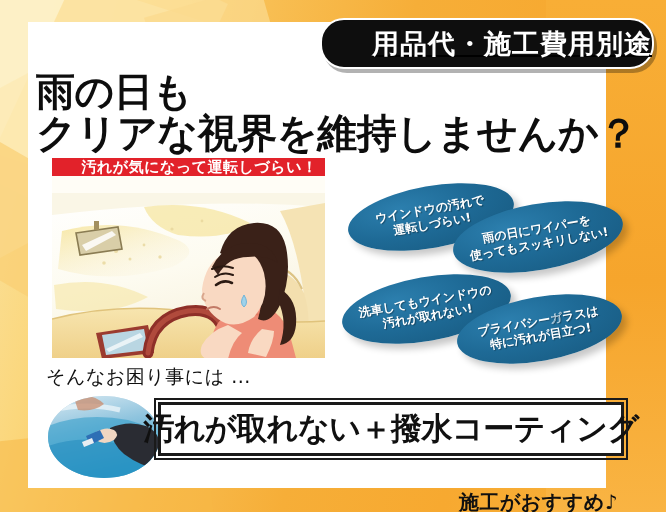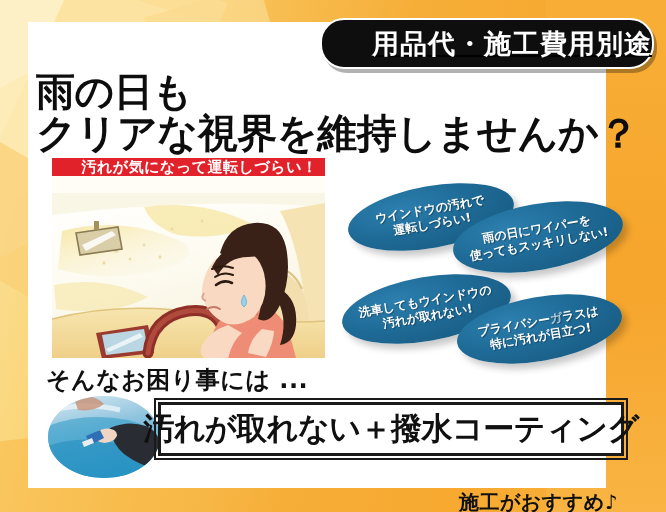--- a/index.html
+++ b/index.html
@@ -192,22 +192,22 @@
   #bubble-1 { left: 347px; top: 186px; width: 168px; height: 62px; transform: rotate(-10deg); }
   #bubble-2 { left: 452px; top: 204px; width: 172px; height: 66px; transform: rotate(-10deg); }
   #bubble-3 { left: 341px; top: 277px; width: 171px; height: 64px; transform: rotate(-10deg); }
   #bubble-4 { left: 456px; top: 297px; width: 167px; height: 64px; transform: rotate(-10deg); }
 
   
   .sonna {
     position: absolute;
     left: 46px;
     top: 364px;
-    font-size: 24px;
-    font-weight: bold;
+    font-size: 19px;
+    font-weight: normal;
     color: #101010;
     letter-spacing: .5px;
     white-space: nowrap;
     z-index: 5;
   }
   .thumb {
     position: absolute;
     left: 48px;
     top: 396px;
     width: 112px;

